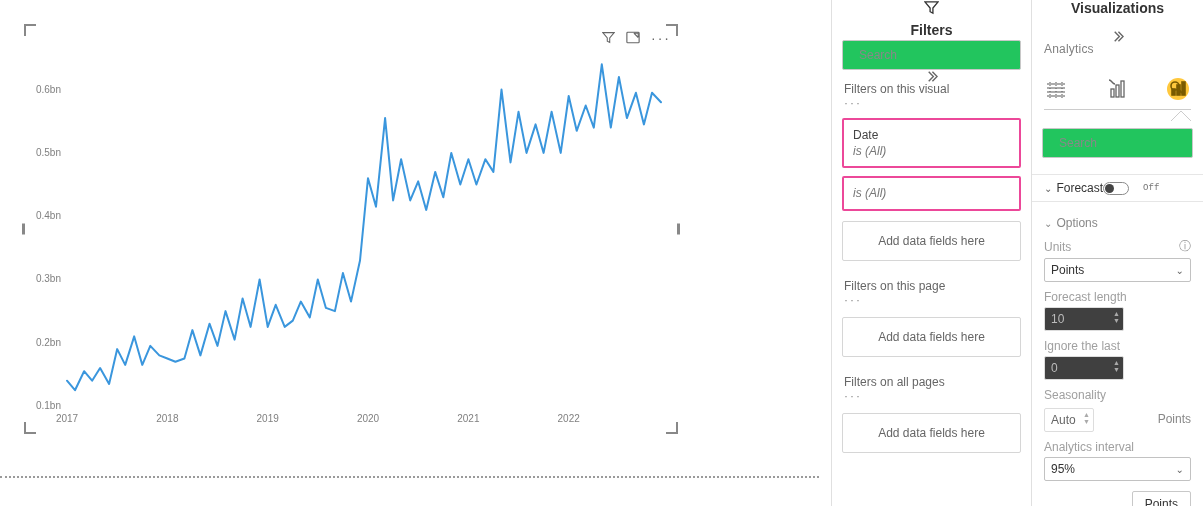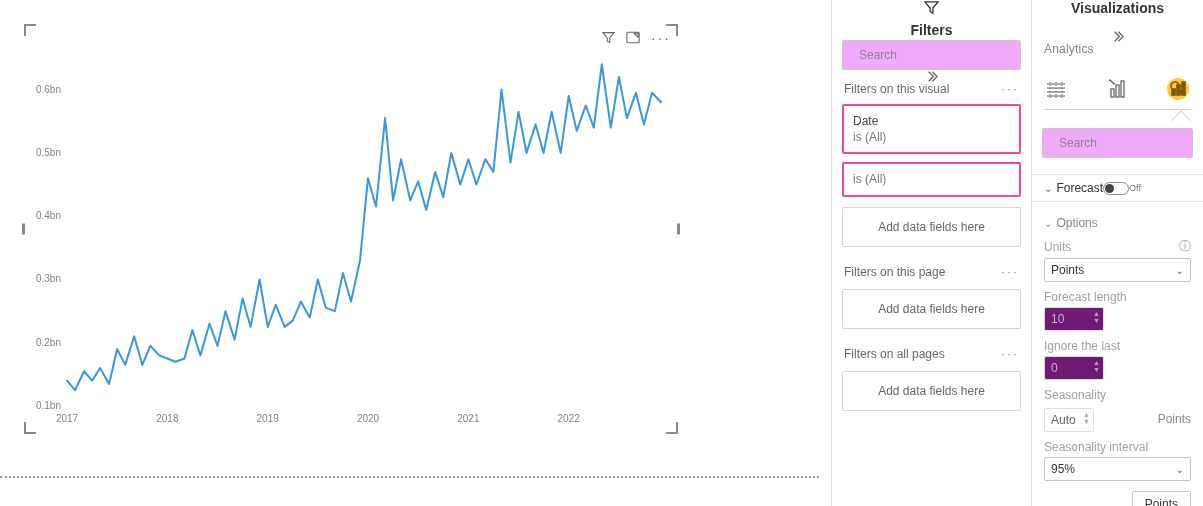--- a/index.html
+++ b/index.html
@@ -31,55 +31,55 @@
 
   
   .panel { flex: 0 0 auto; height: 100%; border-left: 1px solid #e0e0e0; display: flex; flex-direction: column; }
   .filters-panel { width: 200px; }
   .viz-panel { width: 172px; gap: 8px; }
   .panel-header { display: flex; align-items: center; height: 32px; padding: 0 10px; gap: 7px; font-size: 14px; font-weight: 600; color: #333; flex-direction: column; }
   .panel-header .spacer { flex: 1; }
   .panel-header svg { display: block; }
 
   .search-row { padding: 8px 10px; }
-  .searchbox { position: relative; display: flex; align-items: center; width: 100%; height: 30px; border: 1px solid #c8c8c8; border-radius: 2px; padding: 0 8px; gap: 6px; color: #666; background: #f0abfc; }
+  .searchbox { position: relative; display: flex; align-items: center; width: 100%; height: 30px; border: 1px solid #c8c8c8; border-radius: 2px; padding: 0 8px; gap: 6px; color: #666; background: #22c55e; }
   .searchbox input { border: none; outline: none; flex: 1; font-size: 12px; color: #333; background: transparent; }
   .searchbox input::placeholder { color: #888; }
 
-  .flt-section-head { display: flex; align-items: flex-start; padding: 4px 12px 4px 12px; color: #666; }
+  .flt-section-head { display: flex; align-items: flex-start; padding: 4px 12px 4px 12px; color: #666; flex-direction: column; }
   .flt-section-head .spacer { flex: 1; }
 
   .flt-card { margin: 4px 10px; border: 2px solid #ec4899; border-radius: 2px; padding: 7px 9px; color: #444; line-height: 1.35; cursor: pointer; }
-  .flt-card .subline { color: #777; }
+  .flt-card .subline { color: #777; font-style: italic; }
 
   .add-field-card { margin: 6px 10px 14px 10px; border: 1px solid #d6d6d6; border-radius: 2px; padding: 12px 6px; text-align: center; color: #666; }
 
   
   .viz-subhead { padding: 2px 12px 6px 12px; color: #808080; font-size: 12px; letter-spacing: .2px; }
   .viz-tabs { display: flex; align-items: center; justify-content: space-between; padding: 6px 12px 0 12px; }
   .viz-tab { cursor: pointer; }
   .viz-tab svg { display: block; }
   .viz-tab-wrap { position: relative; }
 
   .fcast-header { display: flex; align-items: center; padding: 6px 12px; border-top: 1px solid #e6e6e6; border-bottom: 1px solid #e6e6e6; font-size: 12px; color: #333; cursor: pointer; }
   .fcast-header .chev { margin-right: 4px; color: #666; font-size: 10px; }
   .toggle { width: 26px; height: 13px; border: 1px solid #8a8a8a; border-radius: 7px; position: relative; background: #fff; cursor: pointer; }
   .toggle .knob { width: 9px; height: 9px; border-radius: 50%; background: #444; position: absolute; top: 1px; left: 1px; }
-  .toggle-label { font-size: 9px; color: #777; margin-left: 0; }
+  .toggle-label { font-size: 9px; color: #777; margin-left: 14px; font-family: Liberation Mono, monospace; }
 
   .options-block { padding: 6px 12px 10px 12px; color: #333; }
   .options-title { color: #888; display: flex; align-items: center; gap: 4px; cursor: pointer; }
   .options-title .chev { font-size: 10px; color: #888; }
   .field-label { color: #a0a0a0; margin-top: 8px; display: flex; align-items: center; }
   .field-label .spacer { flex: 1; }
 
   .picker { width: 100%; height: 24px; margin-top: 3px; border: 1px solid #c2c2c2; border-radius: 2px; display: flex; align-items: center; padding: 0 6px; background: #fff; font-size: 12px; color: #333; cursor: pointer; }
   .picker .spacer { flex: 1; }
 
-  .numbox { width: 60px; height: 24px; margin-top: 3px; border: 1px solid #ddd; border-radius: 2px; display: flex; align-items: center; padding: 0 6px; background: #701a75; color: #bbb; position: relative; }
+  .numbox { width: 80px; height: 24px; margin-top: 3px; border: 1px solid #ddd; border-radius: 2px; display: flex; align-items: center; padding: 0 6px; background: #404040; color: #bbb; position: relative; }
   .numbox.white { background: #fff; color: #666; }
   .numbox .spinners { position: absolute; right: 3px; top: 2px; display: flex; flex-direction: column; font-size: 7px; color: #aaa; line-height: 7px; }
 
   .season-row { display: flex; align-items: center; gap: 6px; margin-top: 3px; justify-content: space-between; }
   .apply-row { display: flex; justify-content: flex-end; margin-top: 10px; }
   .apply-btn { height: 26px; padding: 0 12px; border: 1px solid #c8c8c8; background: #fff; border-radius: 2px; color: #333; font-size: 12px; cursor: pointer; }
 
   .thin-divider { border-top: 1px solid #eee; margin: 0; }
 
 </style>
@@ -322,21 +322,21 @@
         <div class="numbox white" style="width:50px;">
           <span>Auto</span>
           <span class="spinners">
               <span>▲</span>
               <span>▼</span>
             </span>
         </div>
         <span style="color:#888;">Points</span>
       </div>
 
-      <div class="field-label">Seasonality interval</div>
+      <div class="field-label">Analytics interval</div>
       <div class="picker">
         <span>95%</span>
         <span class="spacer"></span>
         <span style="font-size:10px;color:#666;">⌄</span>
       </div>
 
       <div class="apply-row">
         <button class="apply-btn">Points</button>
       </div>
     </div>

